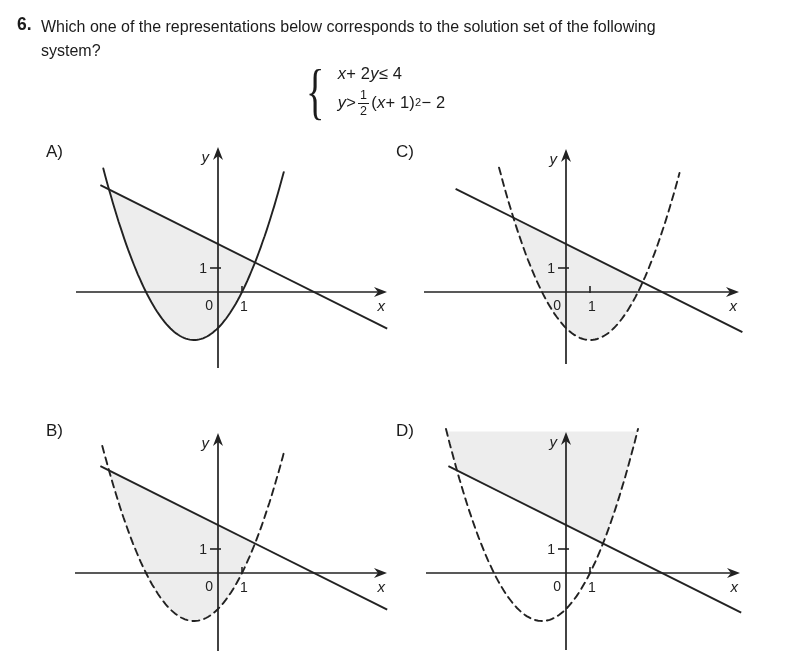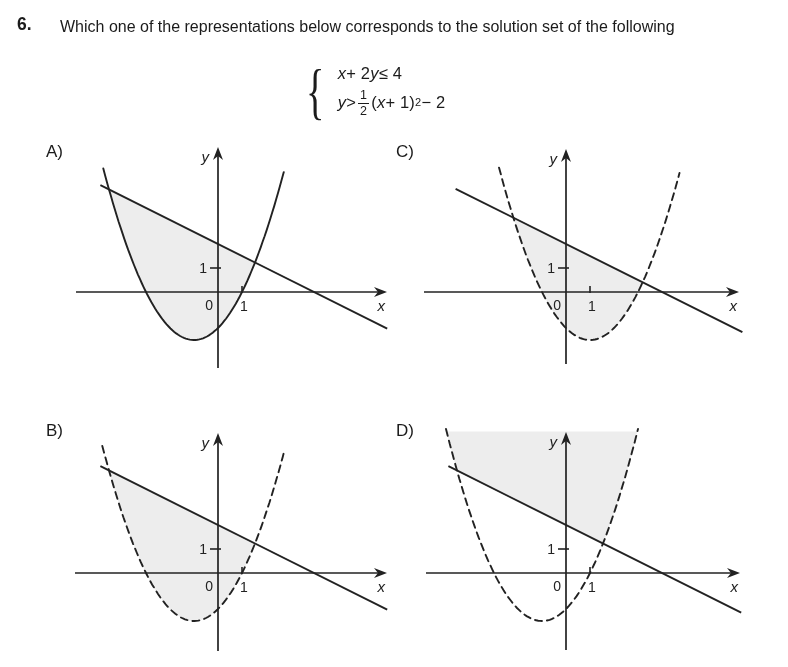--- a/index.html
+++ b/index.html
@@ -1,20 +1,20 @@
 <!DOCTYPE html>
 <html><head>
 <meta charset="utf-8">
 <style>
   html,body{margin:0;padding:0;background:#fff;}
   body{width:788px;height:667px;position:relative;font-family:"Liberation Sans",sans-serif;color:#1b1b1b;}
   .page{position:absolute;left:0;top:0;width:788px;height:667px;background:#ffffff;overflow:hidden;}
 
   .qnum{position:absolute;left:17px;top:14px;font-size:17.5px;font-weight:bold;}
-  .qtext{position:absolute;left:60px;top:15px;font-size:16px;line-height:24px;}
+  .qtext{position:absolute;left:41px;top:15px;font-size:16px;line-height:24px;}
   .qline{white-space:nowrap;}
 
   .system{position:absolute;left:306px;top:60px;display:flex;align-items:center;}
   .brace{font-family:"Liberation Serif",serif;font-size:62px;line-height:62px;
          transform:scaleX(.62);transform-origin:left center;font-weight:400;color:#1b1b1b;}
   .sysrows{display:flex;flex-direction:column;margin-left:2px;}
   .srow{font-size:16.5px;letter-spacing:.2px;height:22px;display:flex;align-items:center;}
   .srow.tall{height:36px;}
   .it{font-style:italic;}
   .frac{display:inline-flex;flex-direction:column;align-items:center;line-height:1;margin:0 2px;transform:translateY(1px);}
@@ -33,20 +33,21 @@
   .axis-num{font-family:"Liberation Sans",sans-serif;font-size:14px;}
 </style>
 </head>
 <body>
 
 <div class="page">
 
   <span class="qnum">6.</span>
   <div class="qtext">
     <div class="qline">Which one of the representations below corresponds to the solution set of the following</div>
+    <div class="qline">system?</div>
   </div>
 
   <div class="system">
     <span class="brace">{</span>
     <div class="sysrows">
       <div class="srow">
           <span class="it">x</span>
           <span> + 2</span>
           <span class="it">y</span>
           <span> ≤ 4</span>

